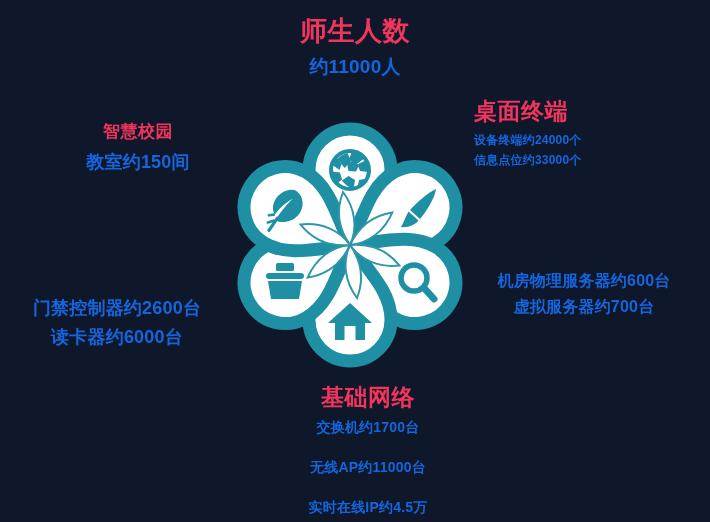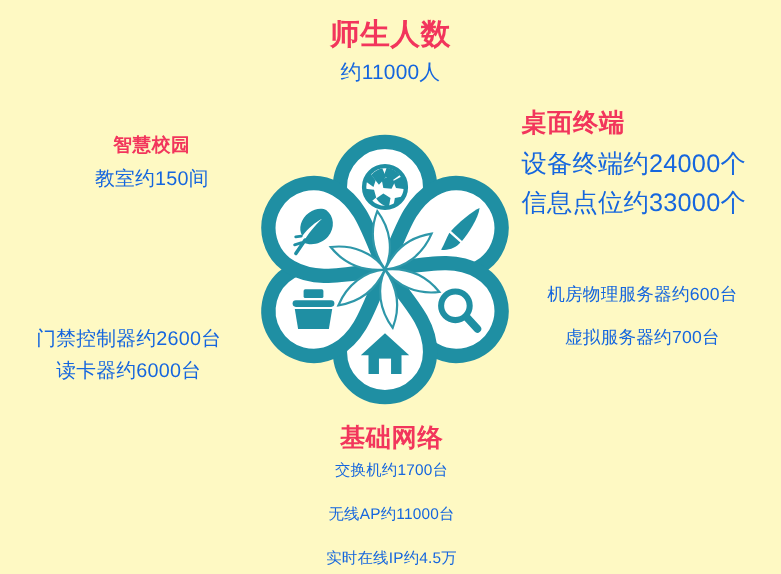--- a/index.html
+++ b/index.html
@@ -13,36 +13,36 @@
     background: #ffffff;
     font-family: "Liberation Sans", "DejaVu Sans", sans-serif;
     overflow: hidden;
     position: relative;
   }
 
   #canvas {
     position: relative;
     width: 710px;
     height: 522px;
-    background: #fef9c3;
+    background: #0f172a;
   }
 
   
   .block {
     position: absolute;
     white-space: nowrap;
   }
   .block .title {
     font-weight: bold;
     color: #f2355c;
     letter-spacing: 0.5px;
     line-height: 1.15;
   }
   .block .line {
-    font-weight: normal;
+    font-weight: bold;
     color: #1566de;
     line-height: 1.42;
     letter-spacing: 0.2px;
   }
 
   
   #block-students {
     left: 0; top: 16px;
     width: 710px;
     text-align: center;
@@ -66,34 +66,34 @@
   #block-card .title { font-size: 23px; }
   #block-card .line  { font-size: 18px; margin-top: 6px; }
   #block-card .line.l2 { margin-top: 3px; }
 
   #block-desktop {
     left: 474px; top: 98px;
     width: 236px;
     text-align: left;
   }
   #block-desktop .title { font-size: 23px; }
-  #block-desktop .line  { font-size: 23px; margin-top: 8px; }
+  #block-desktop .line  { font-size: 12px; margin-top: 8px; }
   #block-desktop .line.l2 { margin-top: 3px; }
 
   #block-apps {
     left: 458px; top: 250px;
     width: 252px;
     text-align: center;
   }
   #block-apps .title { font-size: 23px; }
-  #block-apps .line  { font-size: 16px; margin-top: 8px; }
-  #block-apps .line.l2, #block-apps .line.l3 { margin-top: 16px; }
+  #block-apps .line  { font-size: 16px; margin-top: 20px; }
+  #block-apps .line.l2, #block-apps .line.l3 { margin-top: 3px; }
 
   #block-network {
-    left: 228px; top: 384px;
+    left: 240px; top: 384px;
     width: 256px;
     text-align: center;
   }
   #block-network .title { font-size: 23px; }
   #block-network .line  { font-size: 14px; margin-top: 8px; }
   #block-network .line.l2, #block-network .line.l3 { margin-top: 20px; }
 
   
   #flower-graphic {
     position: absolute;

